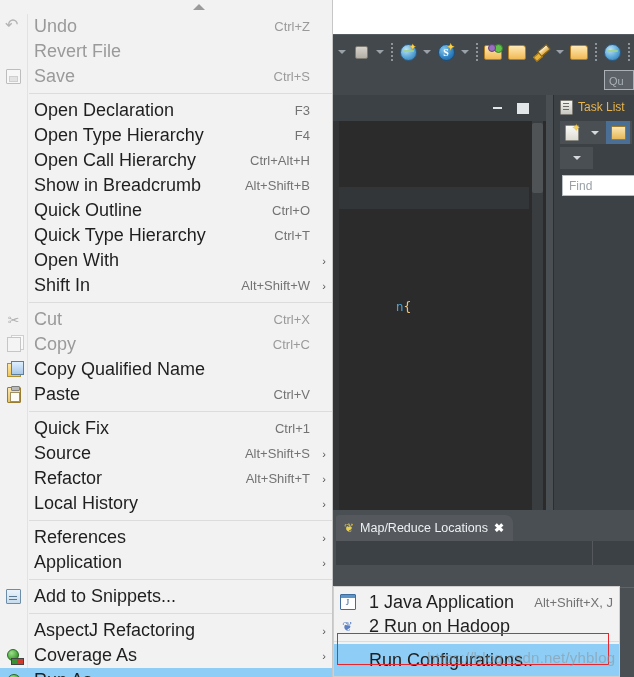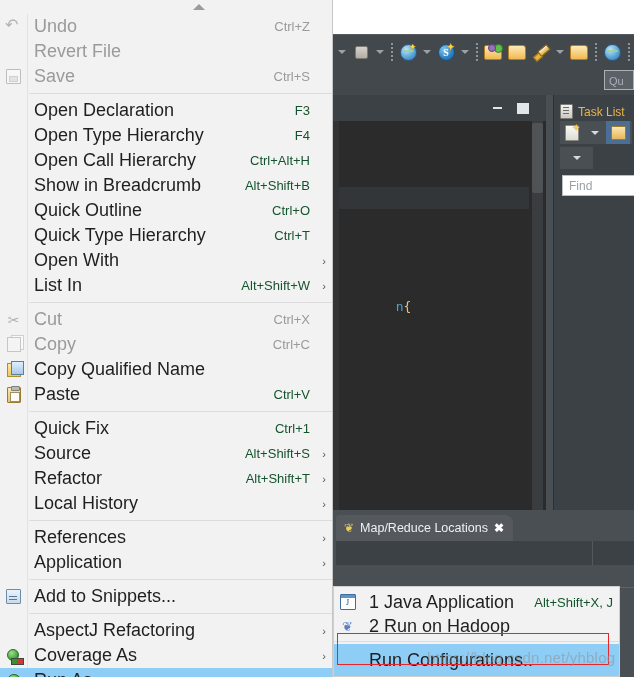--- a/index.html
+++ b/index.html
@@ -202,21 +202,21 @@
   #tasklist-panel {
     position: absolute;
     left: 553px; top: 95px;
     width: 81px; height: 415px;
     background: #3c4145;
     border-left: 1px solid #2b2f33;
   }
   #tasklist-header {
     height: 24px;
     display: flex;
-    align-items: flex-end;
+    align-items: center;
     gap: 5px;
     padding-left: 6px;
     color: #e9b44c;
     font-size: 12px;
     white-space: nowrap;
   }
   #tasklist-icon {
     width: 11px; height: 13px;
     background: linear-gradient(#f2f2ef,#c9c9c2);
     border: 1px solid #7c7c74;
@@ -400,21 +400,21 @@
     position: relative;
     z-index: 2;
   }
   .mi-label {
     flex: 1;
     padding-left: 7px;
     color: #1f1f1f;
     font-size: 18px;
   }
   .mi-accel {
-    color: #14532d;
+    color: #737373;
     font-size: 13px;
     padding-right: 6px;
   }
   .mi-arrow {
     width: 16px;
     min-width: 16px;
     text-align: center;
     color: #555;
     font-size: 11px;
   }
@@ -761,21 +761,21 @@
       <span class="mi-arrow empty">›</span>
     </div>
     <div class="mi">
       <span class="mi-icon"></span>
       <span class="mi-label">Open With</span>
       <span class="mi-accel"></span>
       <span class="mi-arrow">›</span>
     </div>
     <div class="mi">
       <span class="mi-icon"></span>
-      <span class="mi-label">List In</span>
+      <span class="mi-label">Shift In</span>
       <span class="mi-accel">Alt+Shift+W</span>
       <span class="mi-arrow">›</span>
     </div>
   </div>
   <div class="menu-sep"></div>
 
   <div>
     <div class="mi disabled">
       <span class="mi-icon">
           <span class="mic mic-cut">✂</span>

